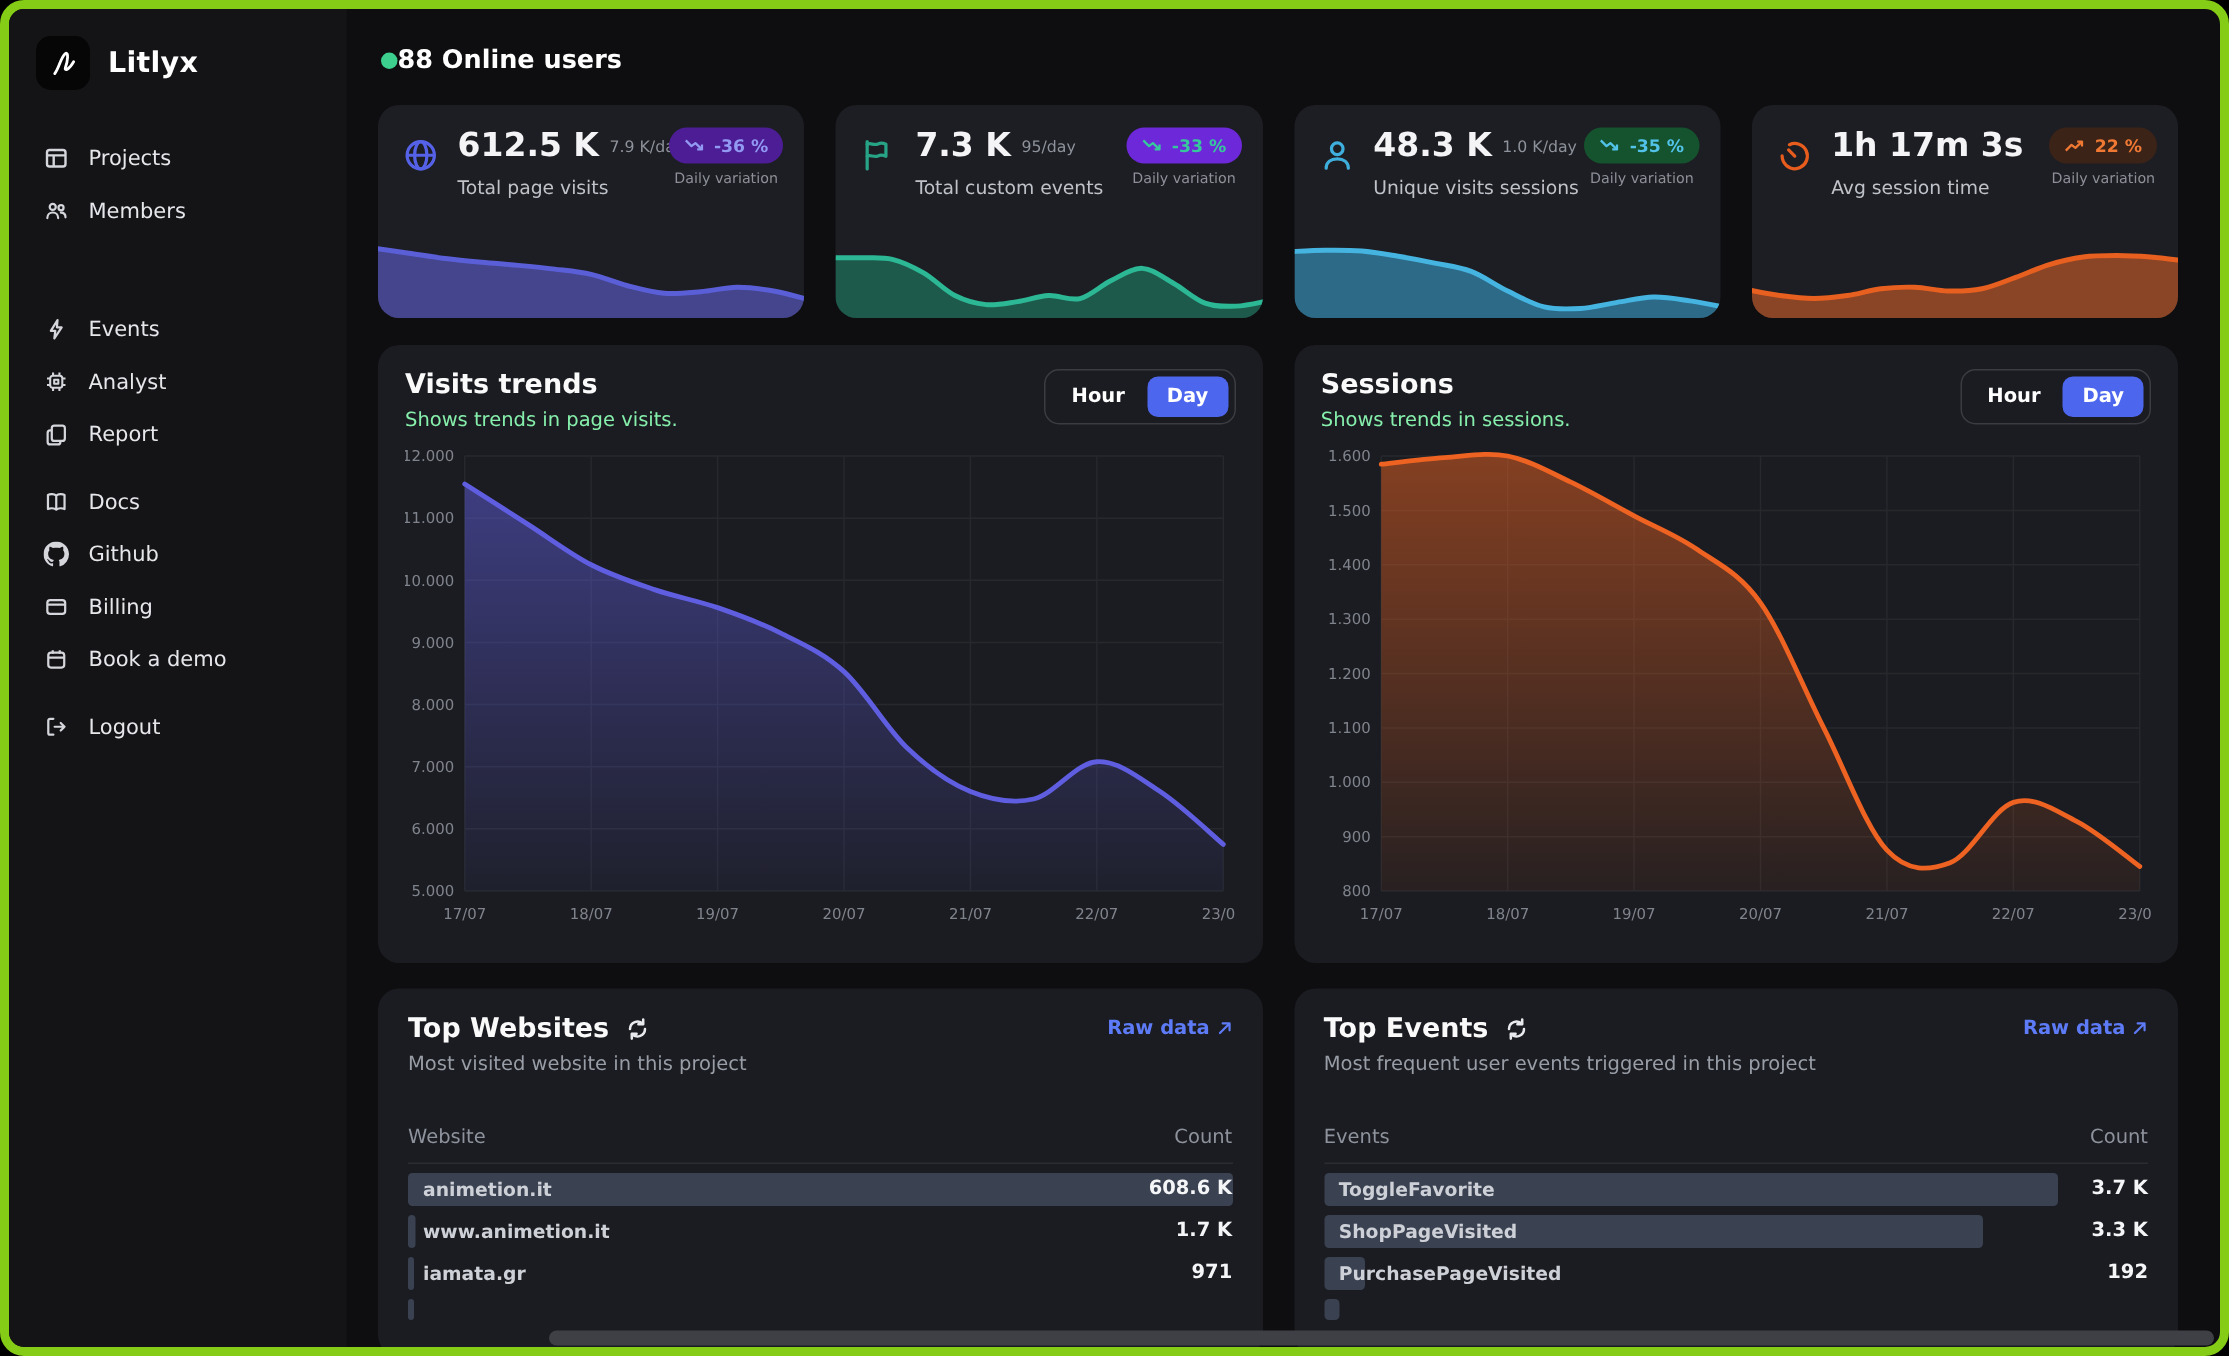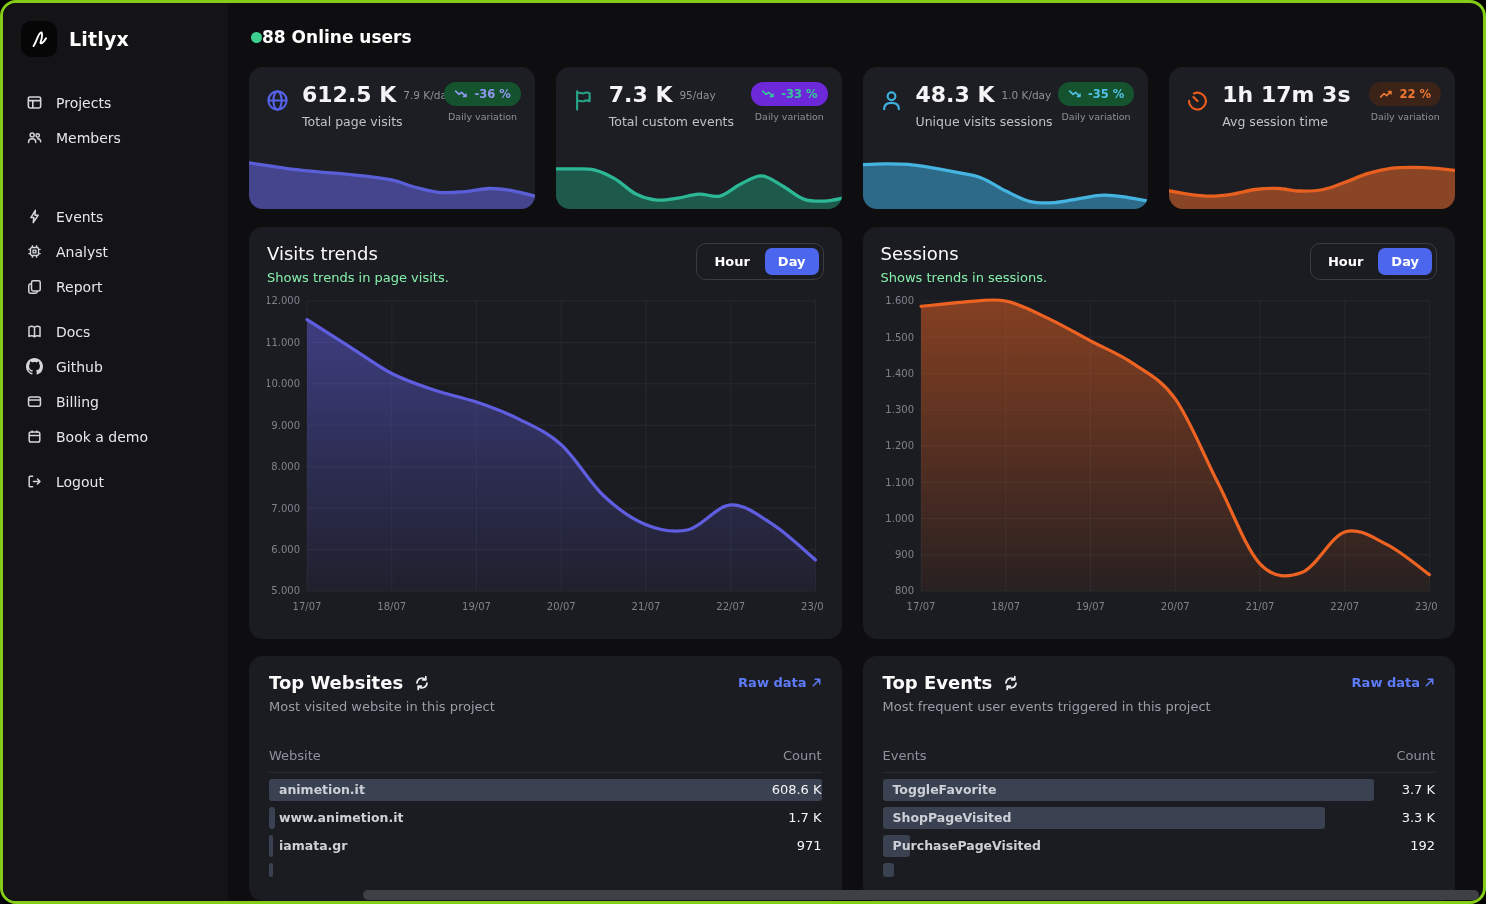--- a/index.html
+++ b/index.html
@@ -1,19 +1,19 @@
 <!DOCTYPE html>
 <html style="--accent: #4d66ee; --link: #5d7bf7; --dot: #3ccf8e; --rowbar: #3a4150;"><head>
 <meta charset="utf-8">
 <style>
   * { box-sizing: border-box; margin: 0; padding: 0; }
   html, body { width: 1486px; height: 904px; background: #000; overflow: hidden;
     font-family: "DejaVu Sans", "Liberation Sans", sans-serif; }
   .window { position: relative; width: 1486px; height: 904px; background: #0e0e10;
-    border-radius: 16px; overflow: hidden; border: 3px solid #84cc16; }
+    border-radius: 16px; overflow: hidden; border: 6px solid #84cc16; }
 
   
   .sidebar { position: absolute; left: 0; top: 0; bottom: 0; width: 225px;
     background: #141417; padding: 16px 12px; z-index: 5; }
   .logo-row { display: flex; align-items: center; gap: 12px; padding: 2px 6px; margin-bottom: 26px; }
   .logo-box { width: 36px; height: 36px; background: #060607; border-radius: 10px;
     display: flex; align-items: center; justify-content: center; }
   .logo-label { color: #fff; font-size: 19px; font-weight: bold; letter-spacing: .2px; }
   .side-item { display: flex; align-items: center; gap: 13px; height: 35px; padding: 0 11px;
     border-radius: 10px; color: #e6e7ea; font-size: 14px; cursor: pointer; }
@@ -44,21 +44,21 @@
     border-radius: 12px; font-size: 11.5px; font-weight: bold; }
   .badge svg { width: 14px; height: 12px; }
   .badge .tr-up { display: none; } .badge.up .tr-up { display: inline; } .badge.up .tr-down { display: none; }
   .badge-caption { color: #8d9099; font-size: 9.5px; margin-top: 5px; }
   .spark { position: absolute; left: 0; right: 0; bottom: 0; height: 62px; width: 100%; display: block; }
 
   
   .charts-row { display: grid; grid-template-columns: 1fr 1fr; gap: 21px; margin-top: 18px; }
   .chart-card { background: #1b1c21; border-radius: 14px; padding: 16px 18px 10px 18px; height: 412px; }
   .chart-head { display: flex; justify-content: space-between; align-items: flex-start; }
-  .chart-title { color: #fafafa; font-size: 18px; font-weight: normal; }
+  .chart-title { color: #fafafa; font-size: 18px; font-weight: bold; }
   .chart-sub { color: #86efac; font-size: 13px; margin-top: 6px; }
   .seg-group { display: flex; gap: 2px; border: 1px solid #3b3c42; border-radius: 10px; padding: 4px; }
   .seg { border: none; background: transparent; color: #fff; font-size: 13px; font-weight: bold;
     padding: 6px 13px; border-radius: 7px; cursor: pointer; font-family: inherit; }
   .seg.sel { background: var(--accent, #4d66ee); }
   .plot { width: 100%; height: 326px; margin-top: 8px; display: block; }
 
   
   .tables-row { display: grid; grid-template-columns: 1fr 1fr; gap: 21px; margin-top: 17px; }
   .table-card { background: #1b1c21; border-radius: 14px; padding: 16px 20px; height: 245px; overflow: hidden; }
@@ -72,21 +72,21 @@
   .raw-link svg { width: 11px; height: 11px; }
   .table-sub { color: #989da6; font-size: 13px; margin-top: 6px; }
   .col-head { display: flex; justify-content: space-between; color: #8d929c; font-size: 13px;
     margin-top: 34px; padding-bottom: 9px; border-bottom: 1px solid #2b2c31; }
   .t-row { position: relative; height: 22px; margin-top: 6px; }
   .t-bar { position: absolute; left: 0; top: 0; bottom: 0; background: var(--rowbar, #3a4150);
     border-radius: 3px; min-width: 4px; display: flex; align-items: center; }
   .t-label { position: absolute; left: 10px; top: 0; line-height: 22px; color: #cdd0d7;
     font-size: 12.5px; font-weight: bold; white-space: nowrap; }
   .t-count { position: absolute; right: 0; top: 0; line-height: 22px; color: #f4f5f7;
-    font-size: 13px; font-weight: normal; }
+    font-size: 13px; font-weight: bold; }
   .t-row.partial { height: 14px; }
 
   
   .hscroll { position: absolute; left: 360px; right: 4px; bottom: 1px; height: 10px;
     background: #3f4045; border-radius: 6px; z-index: 20; }
 </style>
 </head>
 <body>
 
 <div class="window">
@@ -219,21 +219,21 @@
             </svg>
           </span>
           <div class="stat-mid">
             <div class="stat-value-row">
               <span class="stat-value">612.5 K</span>
               <span class="stat-rate">7.9 K/day</span>
             </div>
             <div class="stat-label">Total page visits</div>
           </div>
           <div class="stat-right">
-            <span class="badge down" style="background: #14532d; color: rgb(146, 153, 242); text-align: right;">
+            <span class="badge down" style="background: #4c1d95; color: rgb(146, 153, 242); text-align: right;">
               <svg viewBox="0 0 14 12" fill="none" stroke="currentColor" stroke-width="1.5" stroke-linejoin="round">
                 <g class="tr-down">
                     <path d="M1.2 2.6 5 6.4l2.6-2 4.2 4"></path>
                     <path d="M12 5.4v3.2H8.8"></path>
                   </g>
                 <g class="tr-up">
                     <path d="M1.2 9.4 5 5.6l2.6 2 4.2-4"></path>
                     <path d="M8.8 3.4H12v3.2"></path>
                   </g>
               </svg>

